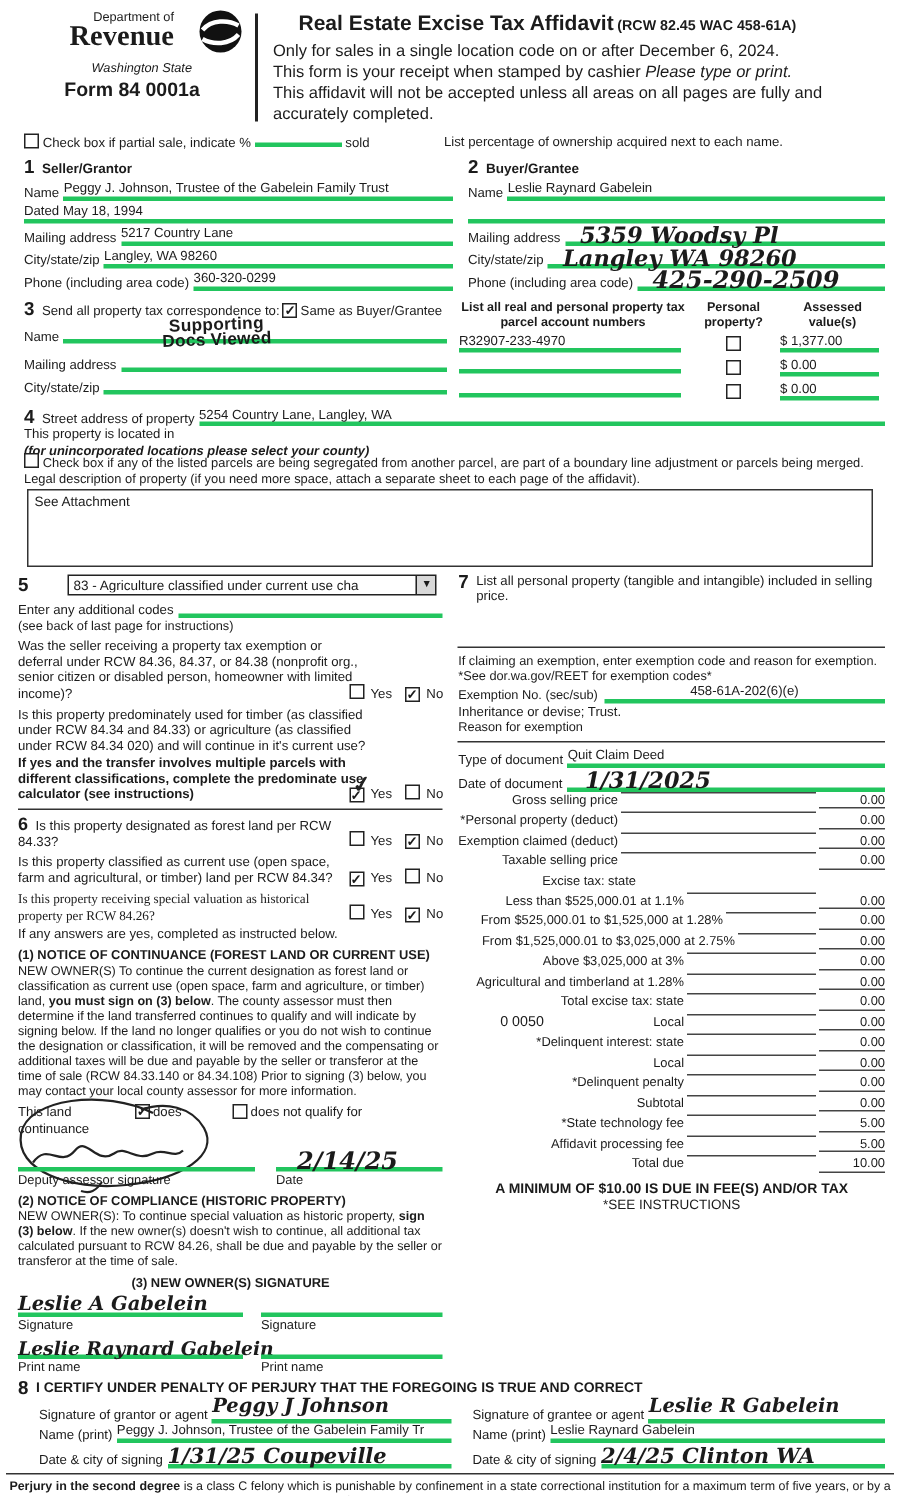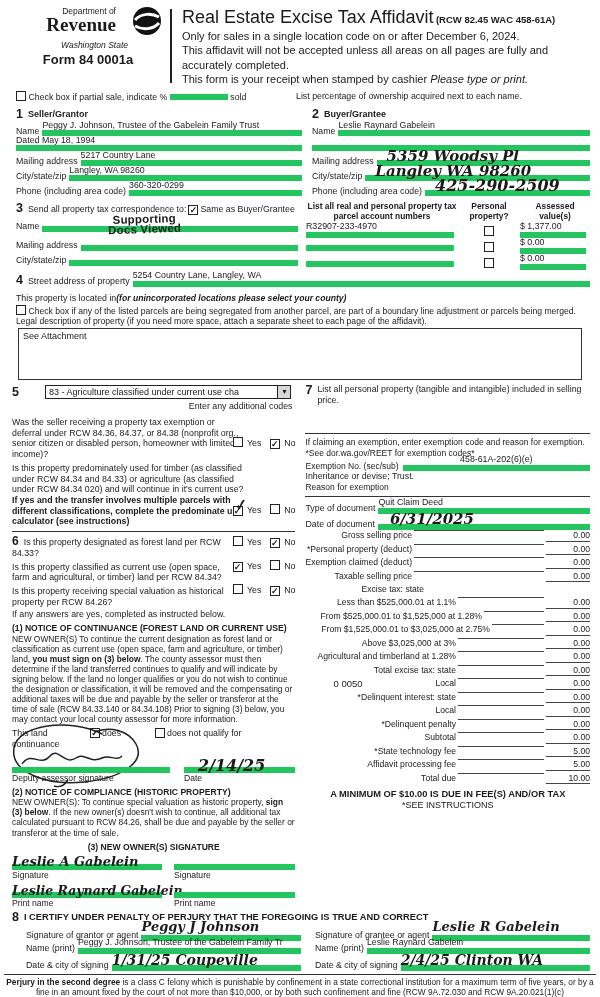--- a/index.html
+++ b/index.html
@@ -5,40 +5,40 @@
   * { box-sizing: border-box; margin: 0; padding: 0; }
   html,body { width:600px; }
   body {
     height:997px; background:#ffffff; color:#1b1b1b; position:relative; overflow:hidden;
     font-family:"Liberation Sans", sans-serif; font-size:8.8px; line-height:1.22;
   }
   .bold { font-weight:bold; }
   .it { font-style:italic; }
   .fl { display:flex; align-items:flex-end; }
   .grow { flex:1; }
-  .u { border-bottom:6px solid #22c55e; }
+  .u { border-bottom:3px solid #22c55e; }
   .secnum { font-weight:bold; font-size:12.5px; margin-right:5px; line-height:1; }
   .cb { display:inline-block; width:10px; height:10px; border:1.2px solid #222;
         line-height:9px; text-align:center; font-weight:bold; font-size:9px;
         vertical-align:-1px; background:#fff; }
   .anslabel { margin:0 6px 0 2px; }
   .hand { font-family:"DejaVu Serif", serif; font-style:italic; font-weight:bold; }
   .script { font-family:"DejaVu Serif", serif; font-style:italic; font-weight:bold; }
   
   .header { display:flex; padding:6px 8px 2px 14px; }
   .logo { width:148px; }
   .logo-top { display:flex; justify-content:flex-end; align-items:flex-start; }
   .logo-txt { text-align:right; margin-right:16px; }
   .dept-small { font-size:8.5px; }
   .dept-big { font-size:19px; font-weight:bold; font-family:"Liberation Serif", serif; line-height:0.9; }
   .dept-state { font-size:8.5px; font-style:italic; text-align:right; margin:1px 34px 2px 0; }
   .form-no { font-size:13px; font-weight:bold; text-align:center; }
   .vline { width:2px; background:#222; margin:3px 10px 3px 8px; }
   .titleblock { flex:1; padding-top:2px; }
-  .title { font-size:18px; font-weight:normal; line-height:1; display:inline; }
+  .title { font-size:14px; font-weight:bold; line-height:1; display:inline;margin-left:17px; }
   .title-ref { font-size:9.5px; font-weight:bold; }
   .hnotes { font-size:11px; margin-top:3px; line-height:1.3; }
   
   .partialrow { display:flex; justify-content:space-between; padding:3px 14px 0 16px; align-items:flex-start; }
   
   .cols { display:flex; padding:2px 10px 0 16px; }
   .colL { width:286px; }
   .colR { flex:1; padding-left:10px; }
   .sect-title { display:flex; align-items:flex-end; margin:3px 0 1px 0; }
   .sect-title .t { font-weight:bold; font-size:9px; }
@@ -59,21 +59,21 @@
   
   .s4 { padding:2px 10px 0 16px; }
   .dd { display:inline-flex; border:1.5px solid #222; height:14px; align-items:center; background:#fff; margin:0 4px; }
   .dd-text { padding:0 3px; white-space:nowrap; overflow:hidden; font-size:9px; }
   .dd-arrow { width:13px; align-self:stretch; border-left:1.5px solid #222; background:#d8d8d8;
               font-size:7px; display:flex; align-items:center; justify-content:center; }
   .legalbox { border:1.5px solid #333; height:52px; margin:1px 8px 2px 2px; padding:2px 4px; font-size:9px; }
   
   .qblock { position:relative; margin-top:3px; }
   .qtext { padding-right:2px; }
-  .qans { position:absolute; right:0; bottom:11px; white-space:nowrap; background:transparent; }
+  .qans { position:absolute; right:0; bottom:0; white-space:nowrap; background:transparent; }
   .qansrel { position:relative; display:inline-block; }
   .handcheck { position:absolute; left:2px; top:-9px; font-size:15px; font-weight:bold;
                transform:rotate(-8deg); color:#222; }
   .rule { border:none; border-top:1.2px solid #333; margin:4px 0 3px 0; }
   .notice-title { font-weight:bold; font-size:8.6px; margin-top:3px; }
   .notice-body { font-size:8.4px; line-height:1.2; }
   
   .qualify { position:relative; margin-top:4px; height:26px; }
   .qualify .l1 { display:flex; }
   .scribble { position:absolute; left:-8px; top:-6px; pointer-events:none; }
@@ -117,23 +117,23 @@
     </div>
     <div class="dept-state">Washington State</div>
     <div class="form-no">Form 84 0001a</div>
   </div>
   <div class="vline"></div>
   <div class="titleblock">
     <span class="title">Real Estate Excise Tax Affidavit</span>
     <span class="title-ref">(RCW 82.45 WAC 458-61A)</span>
     <div class="hnotes">
       <div>Only for sales in a single location code on or after December 6, 2024.</div>
-      <div>This affidavit will not be accepted unless all areas on all pages are fully and accurately completed.</div>
       <div><span>This form is your receipt when stamped by cashier</span>
         <span class="it">Please type or print.</span></div>
+      <div>This affidavit will not be accepted unless all areas on all pages are fully and accurately completed.</div>
     </div>
   </div>
 </div>
 
 <div class="partialrow">
   <span>
     <span class="cb"></span>
     <span>Check box if partial sale, indicate %</span>
     <span class="u" style="display:inline-block;width:58px;"></span>
     <span>sold</span>
@@ -242,21 +242,21 @@
     </div>
   </div>
 </div>
 
 <div class="s4">
   <div class="fl" style="height:15px;">
     <span class="secnum">4</span>
     <span style="white-space:nowrap;margin-right:3px;">Street address of property</span>
     <span class="u grow">5254 Country Lane, Langley, WA</span>
   </div>
-  <div class="fl" style="height:17px;align-items:flex-end;">
+  <div class="fl" style="height:17px;align-items:flex-start;flex-direction:column;">
     <span>This property is located in</span>
     <span class="it bold" style="font-size:8.6px;">(for unincorporated locations please select your county)</span>
   </div>
   <div style="margin-top:1px;">
     <span class="cb"></span>
     <span style="font-size:8.6px;">Check box if any of the listed parcels are being segregated from another parcel, are part of a boundary line adjustment or parcels being merged.</span>
   </div>
   <div style="font-size:8.6px;">Legal description of property (if you need more space, attach a separate sheet to each page of the affidavit).</div>
   <div class="legalbox">See Attachment</div>
 </div>
@@ -264,24 +264,25 @@
 <div class="cols" style="padding-left:12px;">
 
   <div class="colL" style="width:296px;">
     <div class="fl" style="align-items:center;height:17px;">
       <span class="secnum" style="margin-right:22px;">5</span>
       <span class="dd grow">
         <span class="dd-text grow">83 - Agriculture classified under current use cha</span>
         <span class="dd-arrow">▼</span>
       </span>
     </div>
-    <div class="fl" style="height:13px;flex-direction:column;">
+    <div class="fl" style="height:13px;">
       <span style="white-space:nowrap;margin-right:3px;">Enter any additional codes</span>
       <span class="u grow"></span>
     </div>
+    <div style="font-size:8.5px;">(see back of last page for instructions)</div>
 
     <div class="qblock">
       <div class="qtext" style="padding-right:52px;">Was the seller receiving a property tax exemption or deferral under RCW 84.36, 84.37, or 84.38 (nonprofit org., senior citizen or disabled person, homeowner with limited income)?</div>
       <span class="qans">
         <span class="cb"></span>
         <span class="anslabel">Yes</span>
         <span class="cb">✓</span>
         <span class="anslabel" style="margin-right:0;">No</span>
       </span>
     </div>
@@ -316,21 +317,21 @@
     <div class="qblock">
       <div class="qtext" style="padding-right:58px;">Is this property classified as current use (open space, farm and agricultural, or timber) land per RCW 84.34?</div>
       <span class="qans">
         <span class="cb">✓</span>
         <span class="anslabel">Yes</span>
         <span class="cb"></span>
         <span class="anslabel" style="margin-right:0;">No</span>
       </span>
     </div>
     <div class="qblock">
-      <div class="qtext" style="padding-right:58px;">Is this property receiving special valuation as historical property per RCW 84.26?</div>
+      <div class="qtext" style="padding-right:58px;font-family:Liberation Serif, serif;">Is this property receiving special valuation as historical property per RCW 84.26?</div>
       <span class="qans">
         <span class="cb"></span>
         <span class="anslabel">Yes</span>
         <span class="cb">✓</span>
         <span class="anslabel" style="margin-right:0;">No</span>
       </span>
     </div>
 
     <div style="margin-top:2px;">If any answers are yes, completed as instructed below.</div>
 
@@ -414,21 +415,21 @@
     <div>Inheritance or devise; Trust.</div>
     <div style="font-size:8.5px;">Reason for exemption</div>
     <hr class="rule">
 
     <div class="fl" style="height:14px;">
       <span style="white-space:nowrap;margin-right:3px;">Type of document</span>
       <span class="u grow">Quit Claim Deed</span>
     </div>
     <div class="fl" style="height:16px;">
       <span style="white-space:nowrap;margin-right:3px;">Date of document</span>
-      <span class="u grow hand" style="font-size:15px;line-height:10px;padding-left:12px;white-space:nowrap;">6/31/2025</span>
+      <span class="u grow hand" style="font-size:15px;line-height:10px;padding-left:12px;white-space:nowrap;">1/31/2025</span>
     </div>
 
     <div class="mrow">
         <span class="mlabel">Gross selling price</span>
         <span class="mfill mfill-w"></span>
         <span class="mval">0.00</span>
       </div>
     <div class="mrow">
         <span class="mlabel">*Personal property (deduct)</span>
         <span class="mfill mfill-w"></span>

